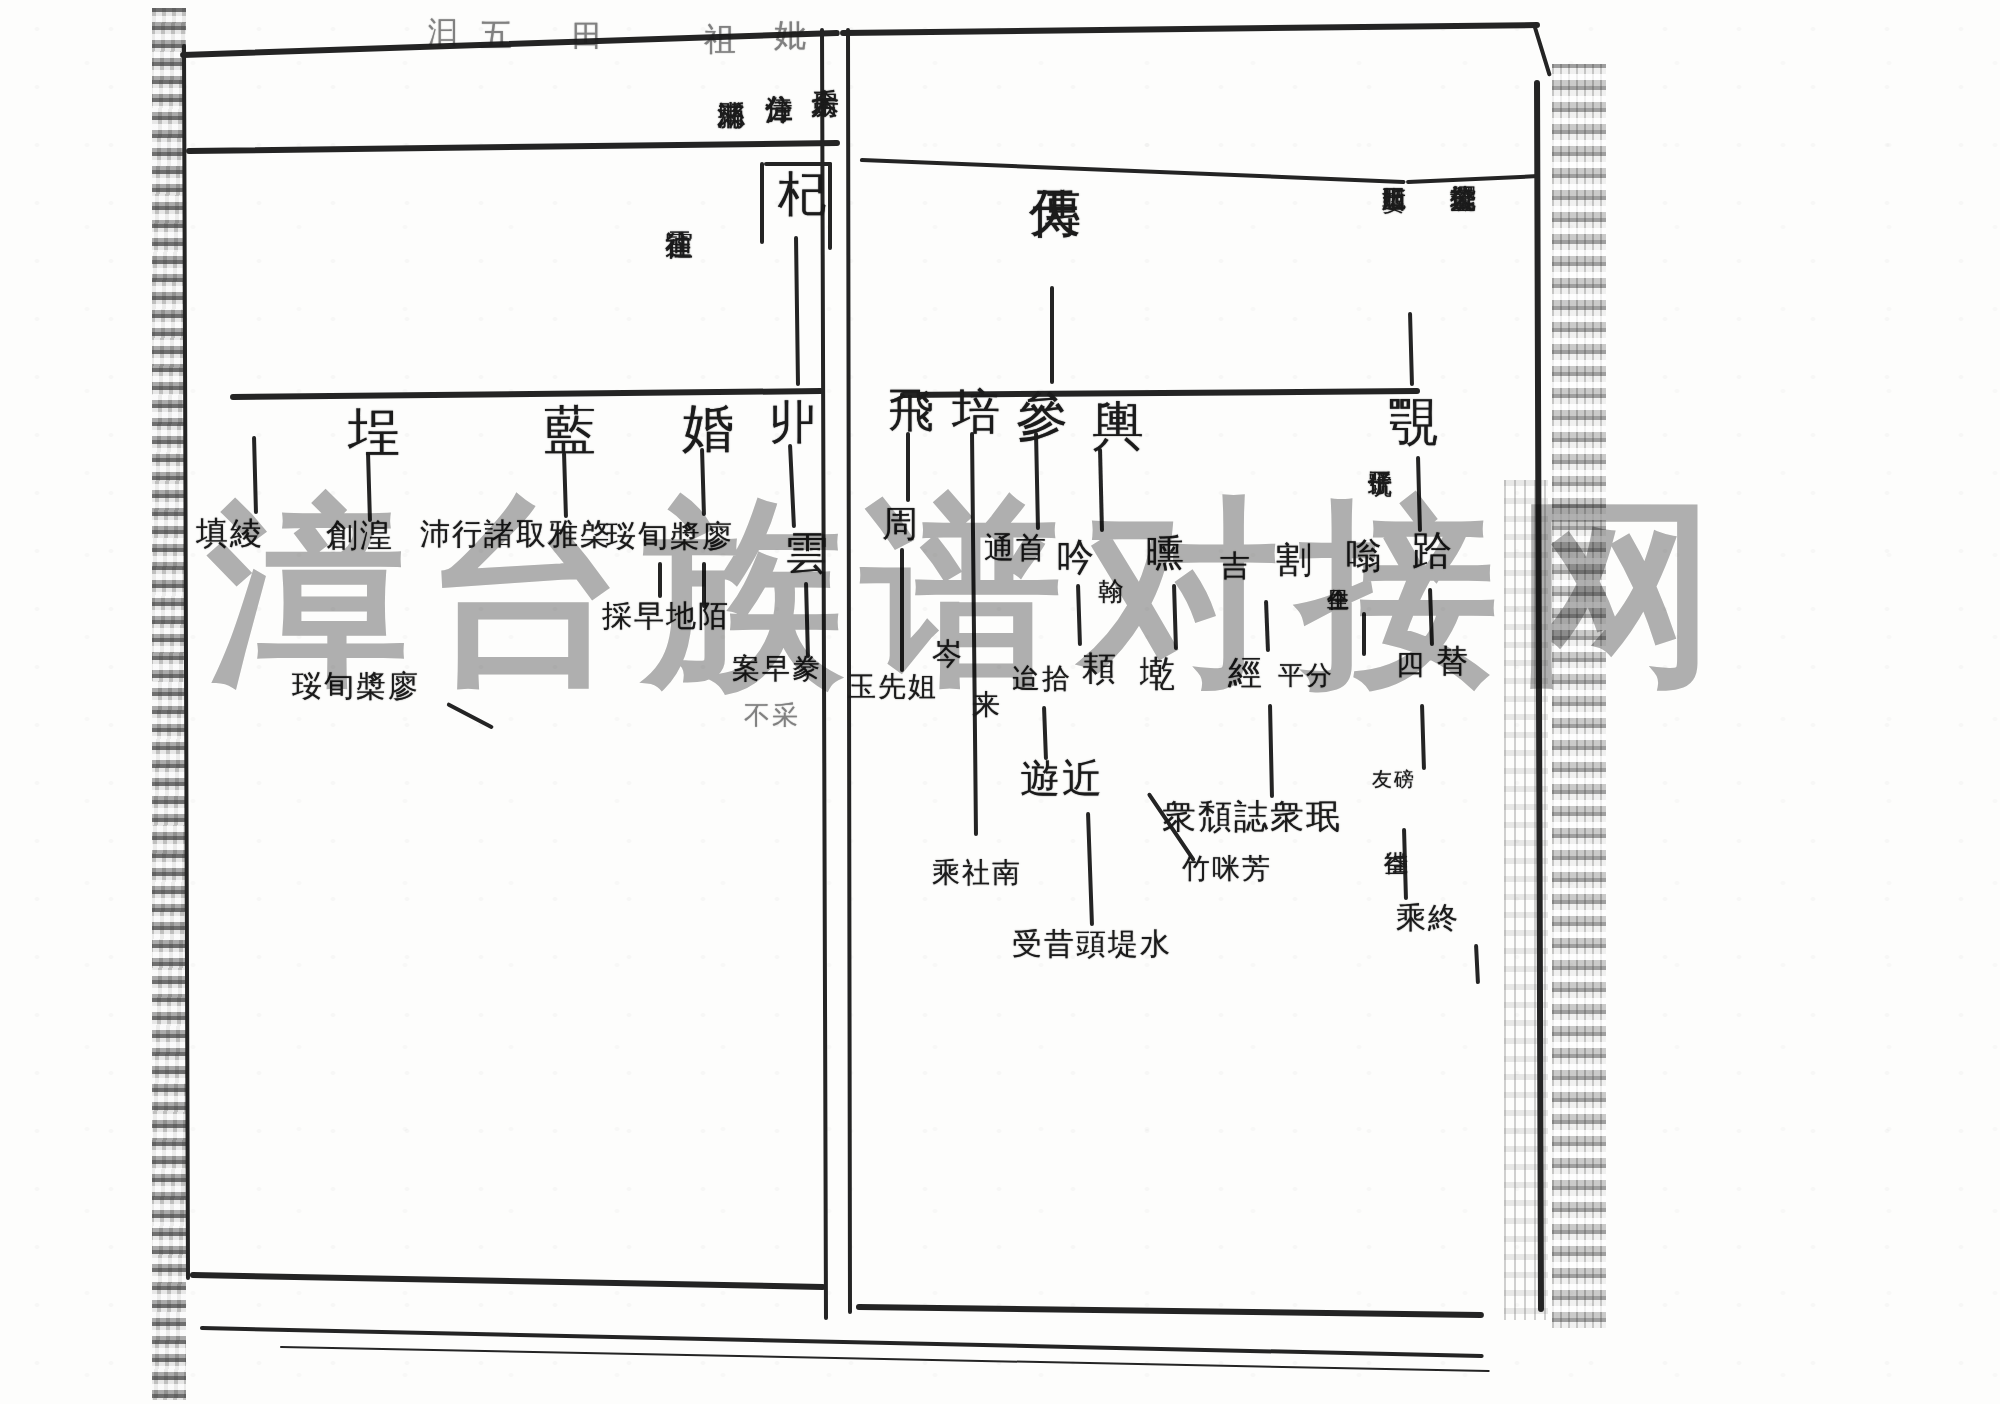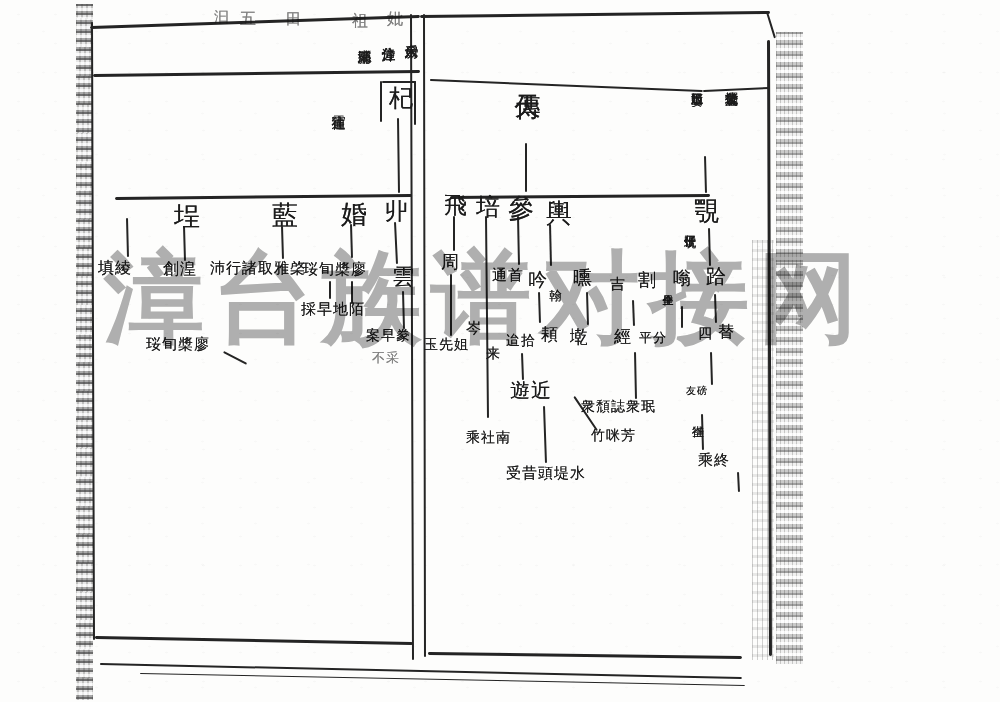--- a/index.html
+++ b/index.html
@@ -171,21 +171,21 @@
       <div class="node" style="left: 486px; top: 347px; font-size: 14px;">来</div>
       <div class="node" style="left: 506px; top: 334px; font-size: 14px;">迨拾</div>
       <div class="node" style="left: 541px; top: 326px; font-size: 17px;">頛</div>
       <div class="node" style="left: 570px; top: 328px; font-size: 18px;">墘</div>
       <div class="node" style="left: 614px; top: 328px; font-size: 17px;">經</div>
       <div class="node" style="left: 639px; top: 331px; font-size: 13px;">平分</div>
       <div class="node" style="left: 698px; top: 327px; font-size: 14px;">四</div>
       <div class="node" style="left: 718px; top: 324px; font-size: 16px;">替</div>
       <div class="node" style="left: 510px; top: 380px; font-size: 20px;">遊近</div>
       <div class="node" style="left: 466px; top: 431px; font-size: 14px;">乘社南</div>
-      <div class="node" style="left: 581px; top: 400px; font-size: 14px;">衆頹誌衆珉</div>
+      <div class="node" style="left: 581px; top: 400px; font-size: 17px;">衆頹誌衆珉</div>
       <div class="node" style="left: 591px; top: 429px; font-size: 14px;">竹咪芳</div>
       <div class="node" style="left: 506px; top: 466px; font-size: 15px;">受昔頭堤水</div>
       <div class="node" style="left: 686px; top: 386px; font-size: 10px;">友磅</div>
       <div class="node vert" style="left: 692px; top: 416px; font-size: 12px;">峑徍</div>
       <div class="node" style="left: 698px; top: 453px; font-size: 15px;">乘終</div>
     </div>
 
   <div id="watermark">
     <div id="wm-cn">漳台族谱对接网</div>
   </div>

